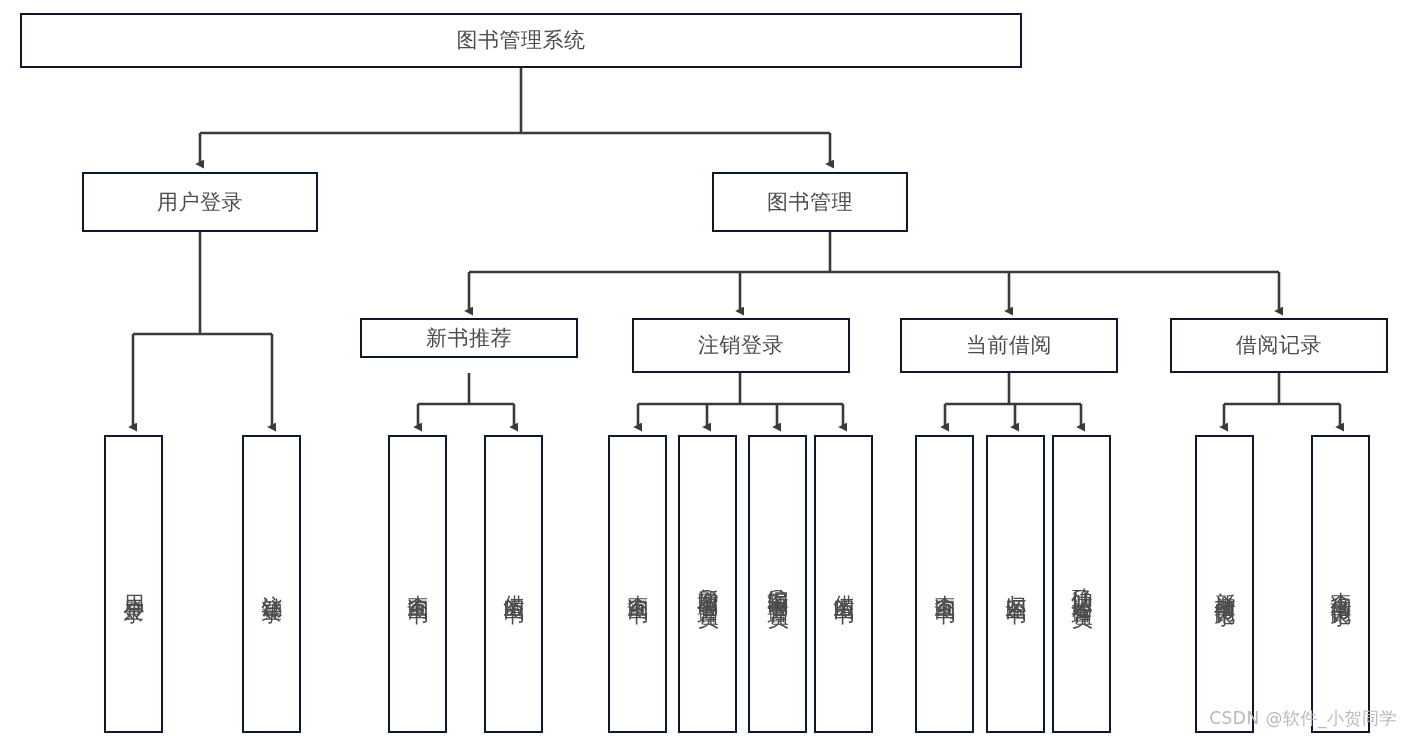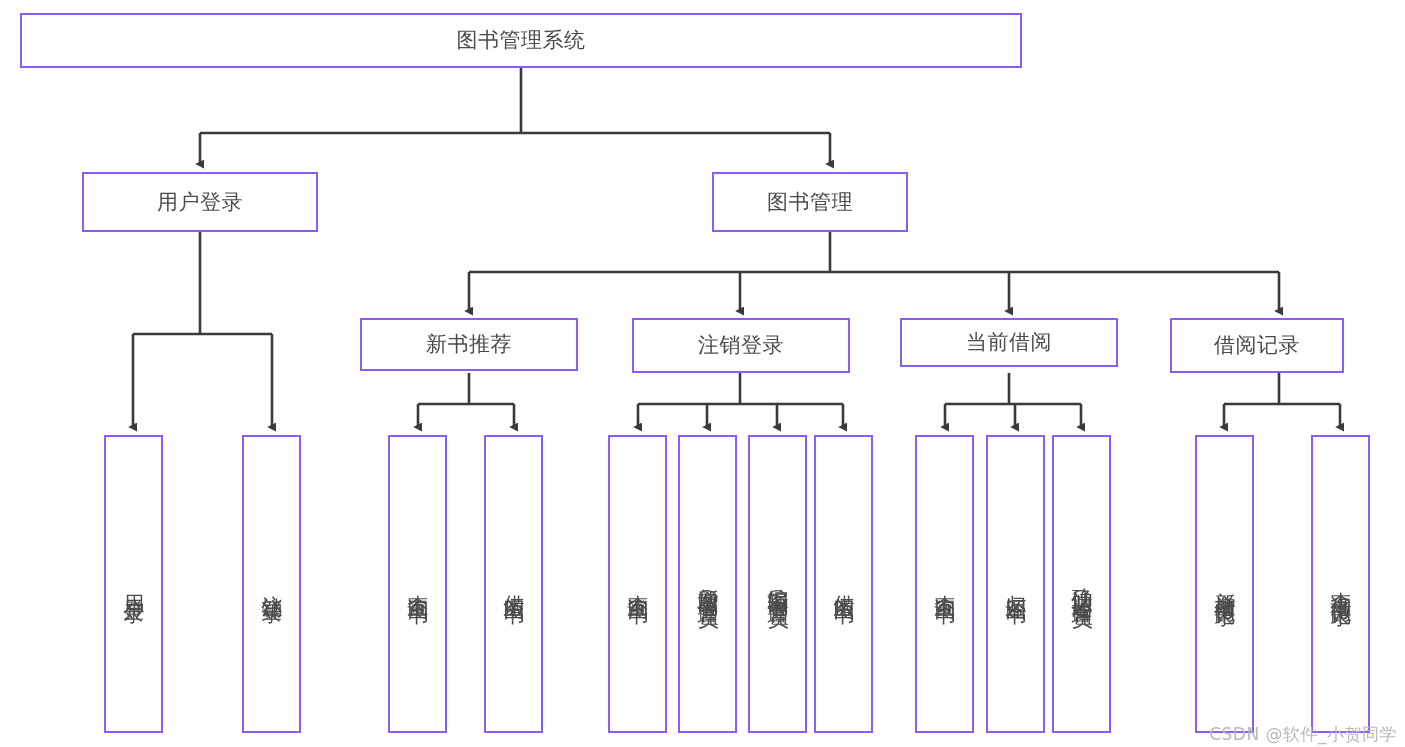--- a/index.html
+++ b/index.html
@@ -21,21 +21,21 @@
     position: absolute;
     left: 0;
     top: 0;
     width: 1405px;
     height: 747px;
     pointer-events: none;
   }
   .node {
     position: absolute;
     box-sizing: border-box;
-    border: 2px solid #8b5cf6;
+    border: 2px solid #0f172a;
     background: #ffffff;
     display: flex;
     align-items: center;
     justify-content: center;
     color: #4b4b4b;
     line-height: 1.25;
   }
   .node.h {
     font-size: 21px;
     letter-spacing: 0.5px;
@@ -50,21 +50,21 @@
     white-space: nowrap;
     letter-spacing: 3px;
     line-height: 1;
   }
   .node .label {
     display: block;
   }
   #watermark {
     position: absolute;
     right: 8px;
-    bottom: 1px;
+    bottom: 17px;
     font-size: 17px;
     color: #b9b9b9;
     letter-spacing: 0.5px;
     white-space: nowrap;
   }
 </style>
 </head>
 <body>
 
 <div id="canvas">
@@ -123,30 +123,30 @@
     <span class="label">图书管理系统</span>
   </div>
 
   <div class="node h" style="left:82px; top:172px; width:236px; height:60px;">
     <span class="label">用户登录</span>
   </div>
   <div class="node h" style="left:712px; top:172px; width:196px; height:60px;">
     <span class="label">图书管理</span>
   </div>
 
-  <div class="node h" style="left:360px; top:318px; width:218px; height:53px;">
+  <div class="node h" style="left:360px; top:318px; width:218px; height:40px;">
     <span class="label">新书推荐</span>
   </div>
   <div class="node h" style="left:632px; top:318px; width:218px; height:55px;">
     <span class="label">注销登录</span>
   </div>
-  <div class="node h" style="left:900px; top:318px; width:218px; height:49px;">
+  <div class="node h" style="left:900px; top:318px; width:218px; height:55px;">
     <span class="label">当前借阅</span>
   </div>
-  <div class="node h" style="left:1170px; top:318px; width:174px; height:55px;">
+  <div class="node h" style="left:1170px; top:318px; width:218px; height:55px;">
     <span class="label">借阅记录</span>
   </div>
 
   <div class="node v" style="left:104px; top:435px; width:59px; height:298px;">
     <span class="label">用户登录</span>
   </div>
   <div class="node v" style="left:242px; top:435px; width:59px; height:298px;">
     <span class="label">注销登录</span>
   </div>
 

